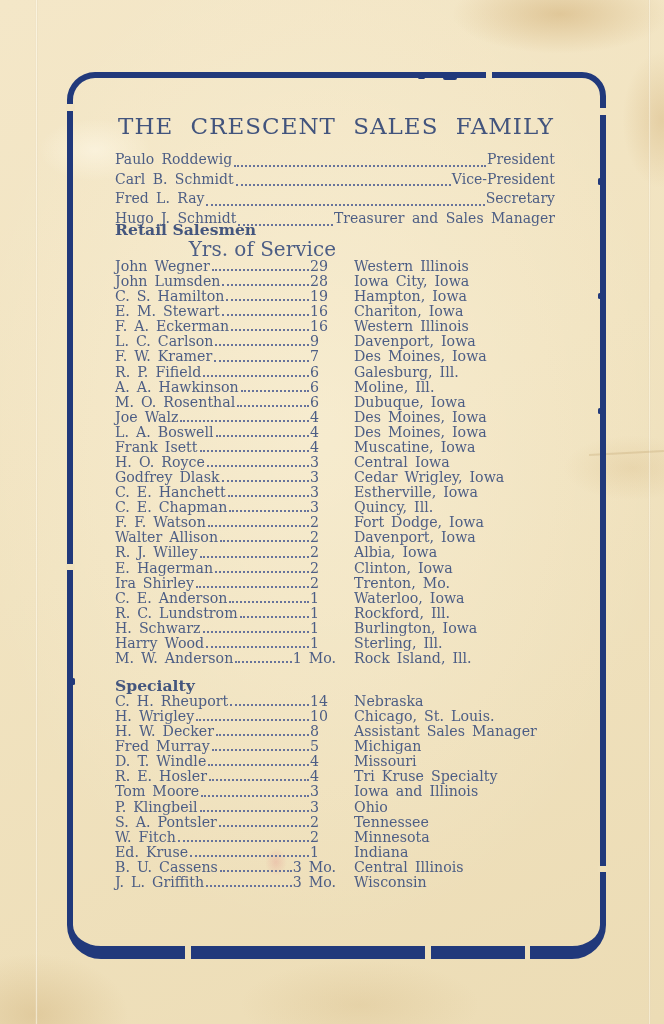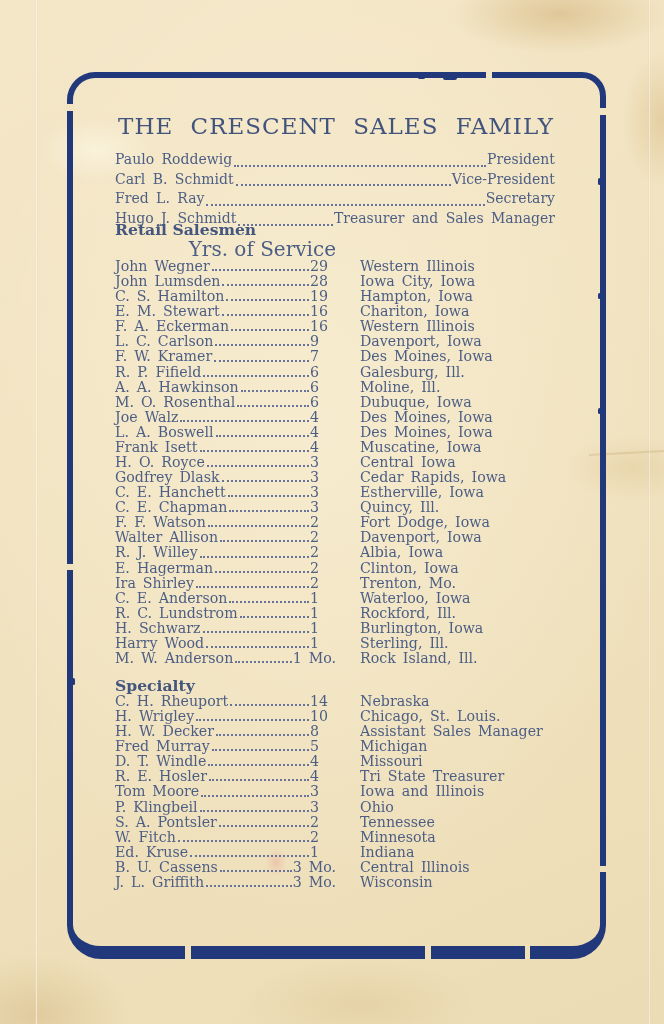--- a/index.html
+++ b/index.html
@@ -71,21 +71,21 @@
   .h-specialty { top:677px; }
   .sub-h { position:absolute; top:241px; left:0; width:221px; text-align:right;
     font-size:20px; line-height:17px; color:#4d5e85; }
   .rows { position:absolute; left:0; width:442px; }
   .rows-retail { top:259px; }
   .rows-specialty { top:694px; }
   .trow { display:flex; line-height:15.08px; font-size:14.2px; word-spacing:2.5px; }
   .tleft { display:flex; width:221px; flex:0 0 221px; }
   .nm { white-space:nowrap; }
   .yr { min-width:26px; text-align:left; white-space:nowrap; }
-  .loc { margin-left:24px; white-space:nowrap; }
+  .loc { margin-left:18px; white-space:nowrap; }
   .role { white-space:nowrap; }
 </style>
 </head>
 <body>
 
 <div class="paper">
 
   <div class="crease crease-v-left"></div>
   <div class="crease crease-v-right"></div>
   <div class="crease crease-h-fold"></div>
@@ -269,21 +269,21 @@
           </span>
           <span class="loc">Central Iowa</span>
         </div>
 
         <div class="trow">
           <span class="tleft">
             <span class="nm">Godfrey Dlask</span>
             <span class="ldr"></span>
             <span class="yr">3</span>
           </span>
-          <span class="loc">Cedar Rapids, Iowa</span>
+          <span class="loc">Cedar Wrigley, Iowa</span>
         </div>
 
         <div class="trow">
           <span class="tleft">
             <span class="nm">C. E. Hanchett</span>
             <span class="ldr"></span>
             <span class="yr">3</span>
           </span>
           <span class="loc">Estherville, Iowa</span>
         </div>
@@ -437,21 +437,21 @@
           </span>
           <span class="loc">Missouri</span>
         </div>
 
         <div class="trow">
           <span class="tleft">
             <span class="nm">R. E. Hosler</span>
             <span class="ldr"></span>
             <span class="yr">4</span>
           </span>
-          <span class="loc">Tri State Treasurer</span>
+          <span class="loc">Tri Kruse Specialty</span>
         </div>
 
         <div class="trow">
           <span class="tleft">
             <span class="nm">Tom Moore</span>
             <span class="ldr"></span>
             <span class="yr">3</span>
           </span>
           <span class="loc">Iowa and Illinois</span>
         </div>

